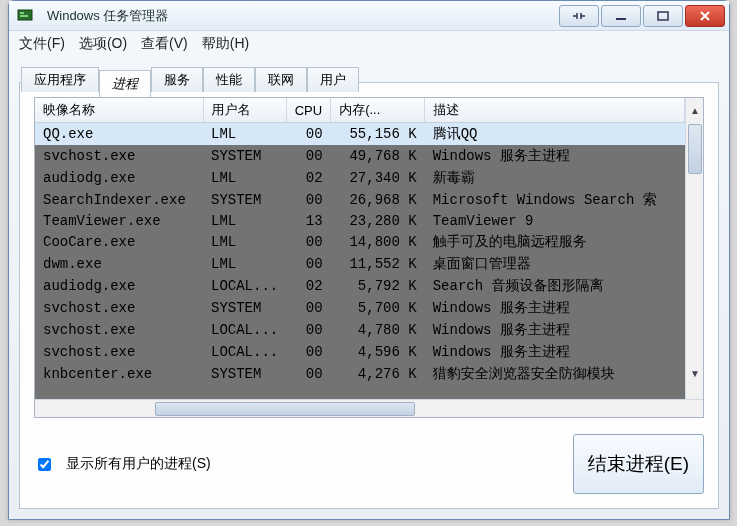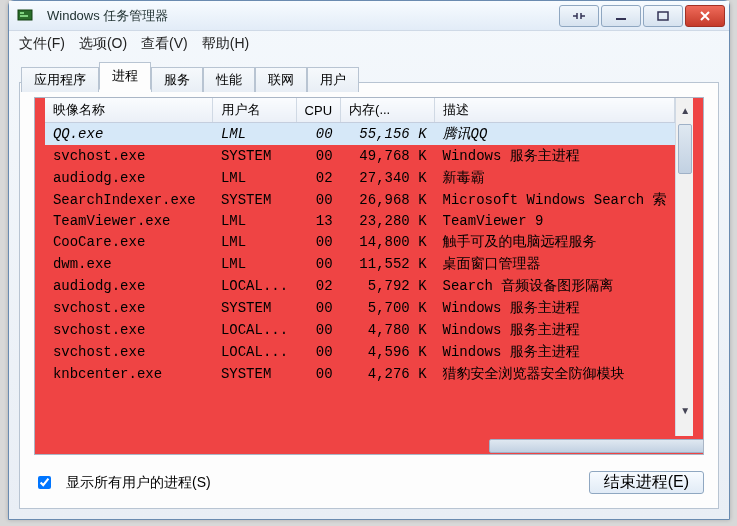--- a/index.html
+++ b/index.html
@@ -86,42 +86,42 @@
     margin-right: 0;
     font-size: 13px;
     cursor: default;
     position:relative;
     top: 10px;
   }
   .tab.active {
     background: #fdfdfd;
     border-bottom: 1px solid #fdfdfd;
     font-weight: 400;
-    top: 8px;
+    top: 16px;
     padding-top: 4px;
     padding-bottom: 4px;
+    font-style: italic;
   }
   .tab-pane {
     flex: 1;
     background:#fdfdfd;
     border: 1px solid #b8c4d2;
     border-top: none;
     padding: 14px;
     display:flex;
     flex-direction:column;
   }
   .listview-wrap {
     flex: 1;
     border: 1px solid #aab6c6;
     display:flex;
     flex-direction:column;
     overflow:hidden;
     position:relative;
-    background:#ef4444;
-    align-items:center;
+    background:#737373;
   }
   .lv-scroll-area {
     display:flex;
     flex:1;
     overflow:hidden;
   }
   .lv-body {
     flex:1;
     overflow:hidden;
   }
@@ -141,21 +141,20 @@
     font-family: "Microsoft YaHei","Segoe UI",sans-serif;
     font-size: 13px;
     white-space: nowrap;
   }
   table.lv tbody td {
     padding: 2px 8px;
     white-space: nowrap;
   }
   tr.selected td {
     background: #d6e8f8;
-    font-style: italic;
   }
   .col-cpu, .col-mem { text-align: right; }
   .lv-vscroll {
     width: 18px;
     background: #f1f1f1;
     border-left: 1px solid #d0d9e4;
     position:relative;
   }
   .thumb {
     position:absolute; top:26px; left:2px;
@@ -190,25 +189,25 @@
     padding-top: 16px;
   }
   .checkbox-label {
     display:flex;
     align-items:center;
     gap:12px;
     font-size:14px;
   }
   .btn {
     margin-left:auto;
-    padding: 0 14px;
+    padding: 16px 14px;
     border: 1px solid #8fa7c1;
     border-radius:3px;
     background: linear-gradient(#f7fbff,#e1ebf6);
-    font-size:16px;
+    font-size:19px;
   }
 </style>
 </head>
 <body>
 
 <div class="window">
 
   <div class="titlebar">
     <span class="icon">
       <svg viewBox="0 0 16 16">

